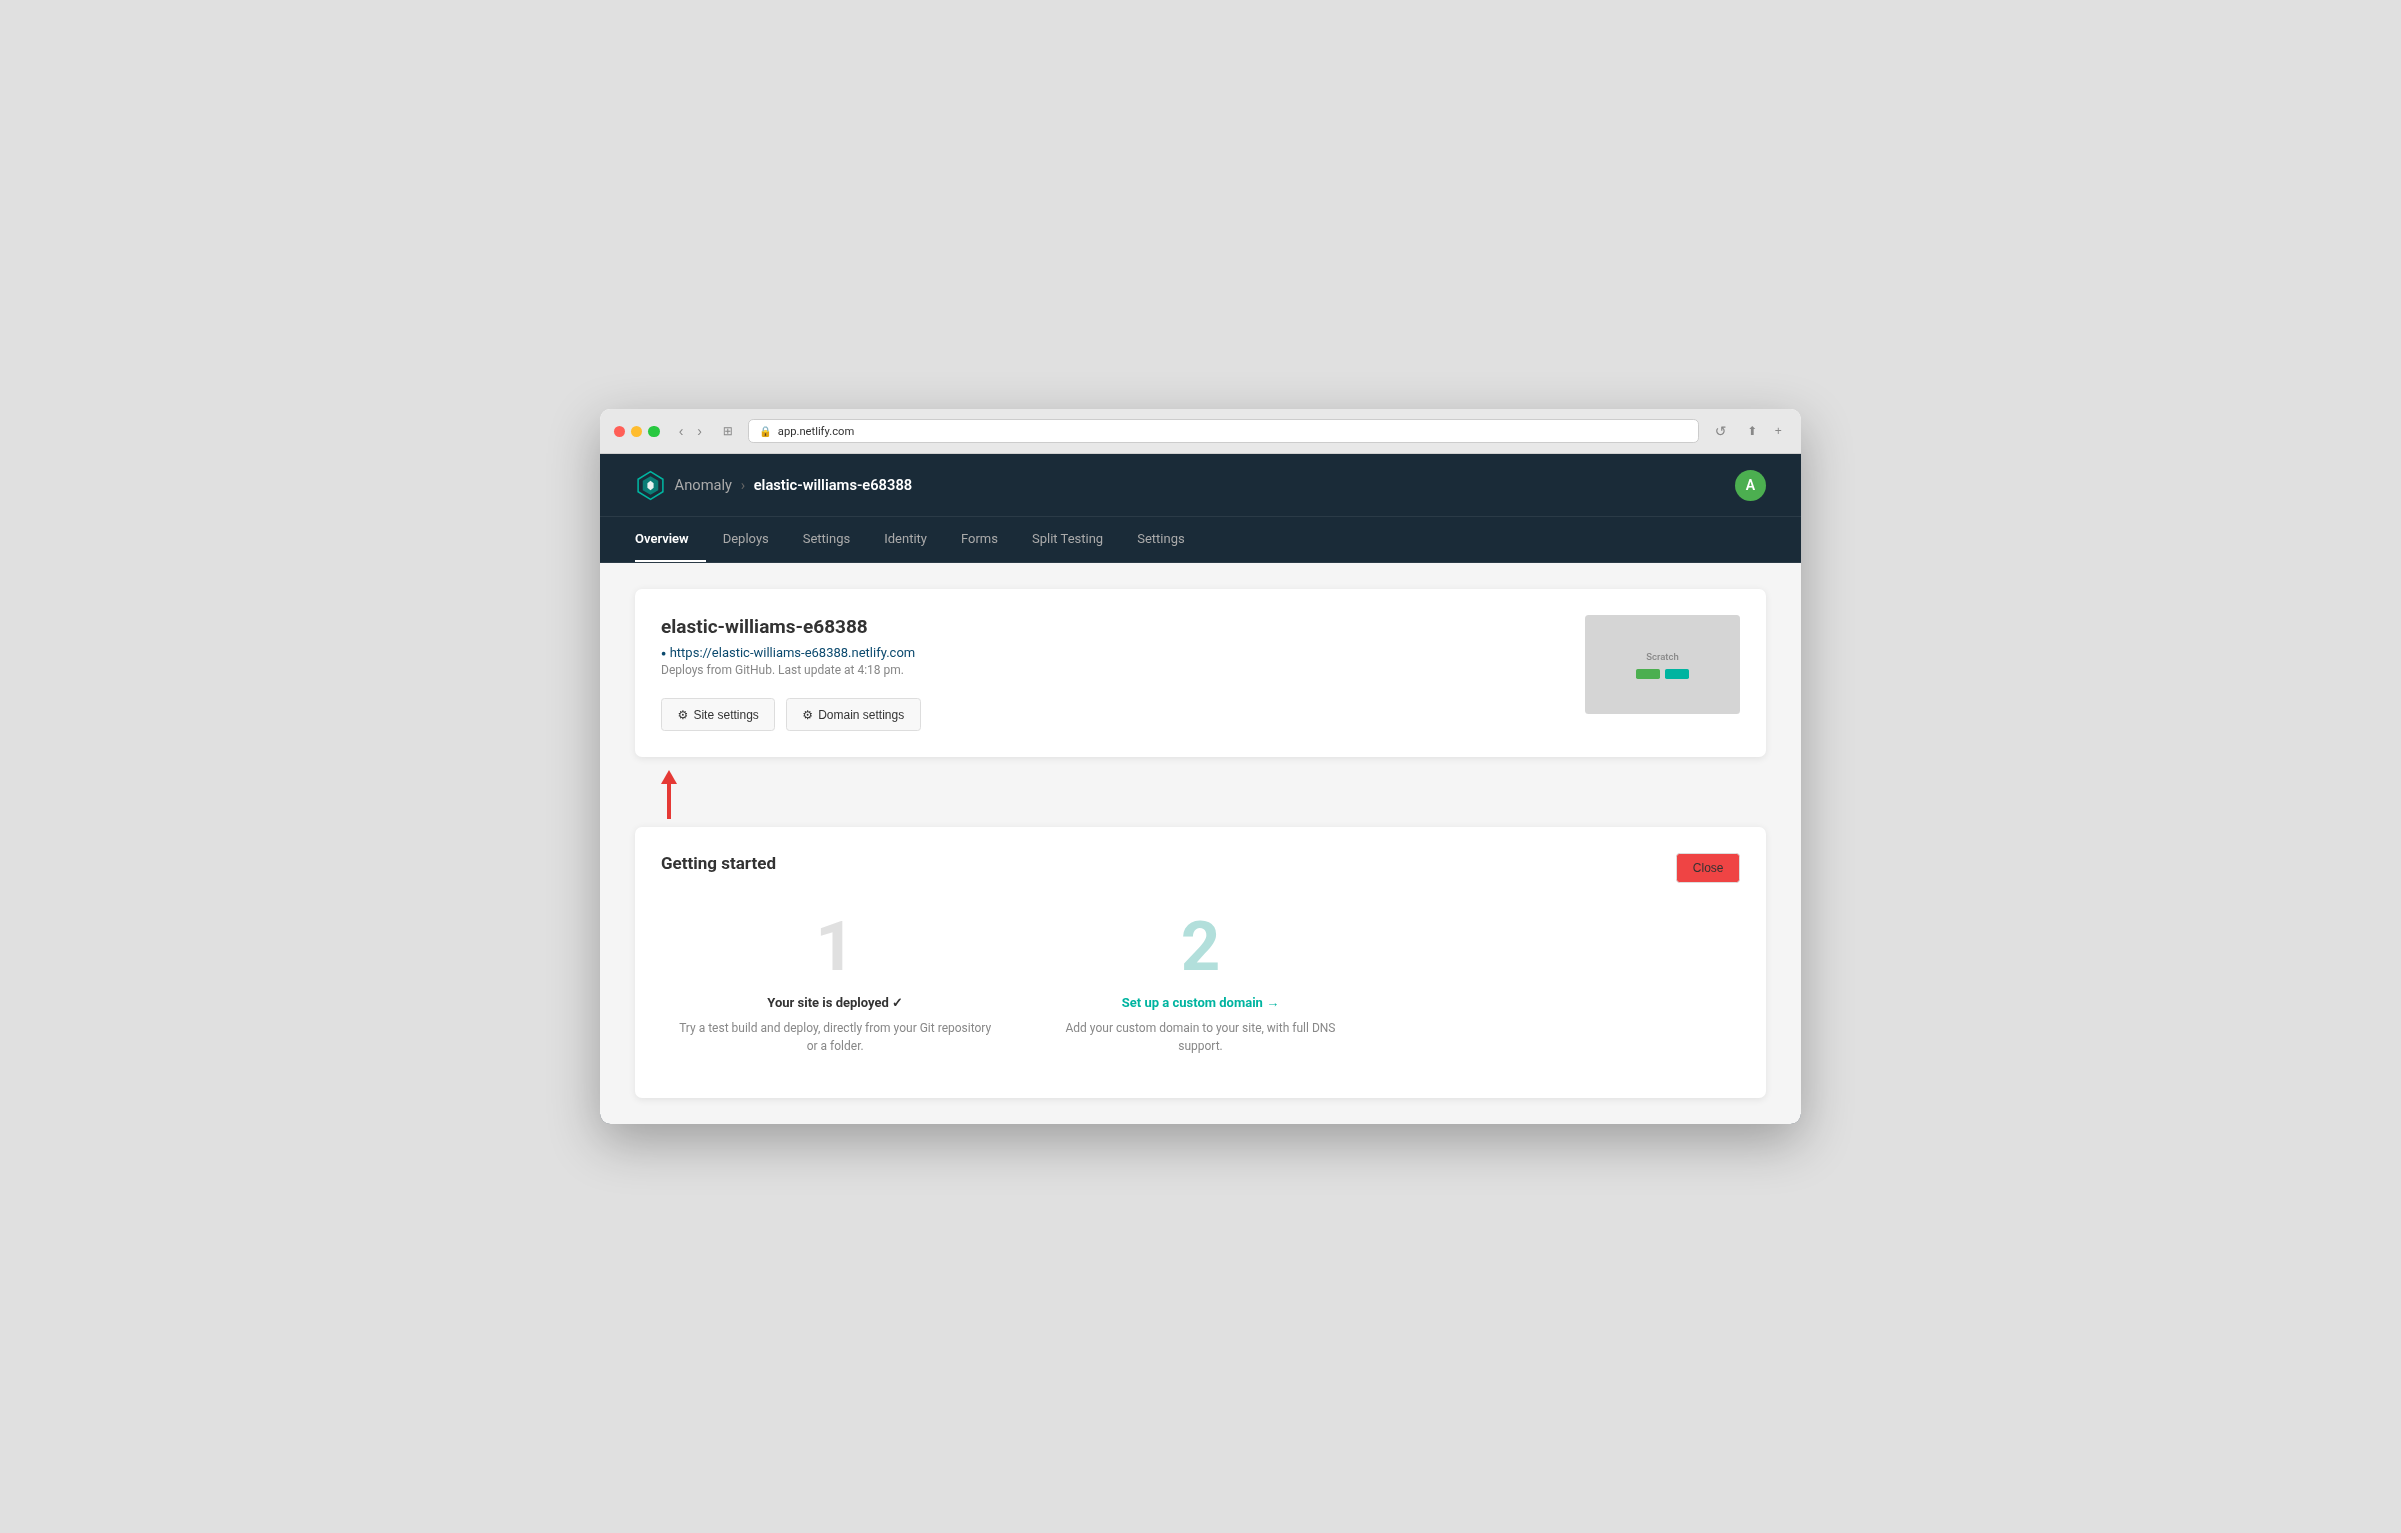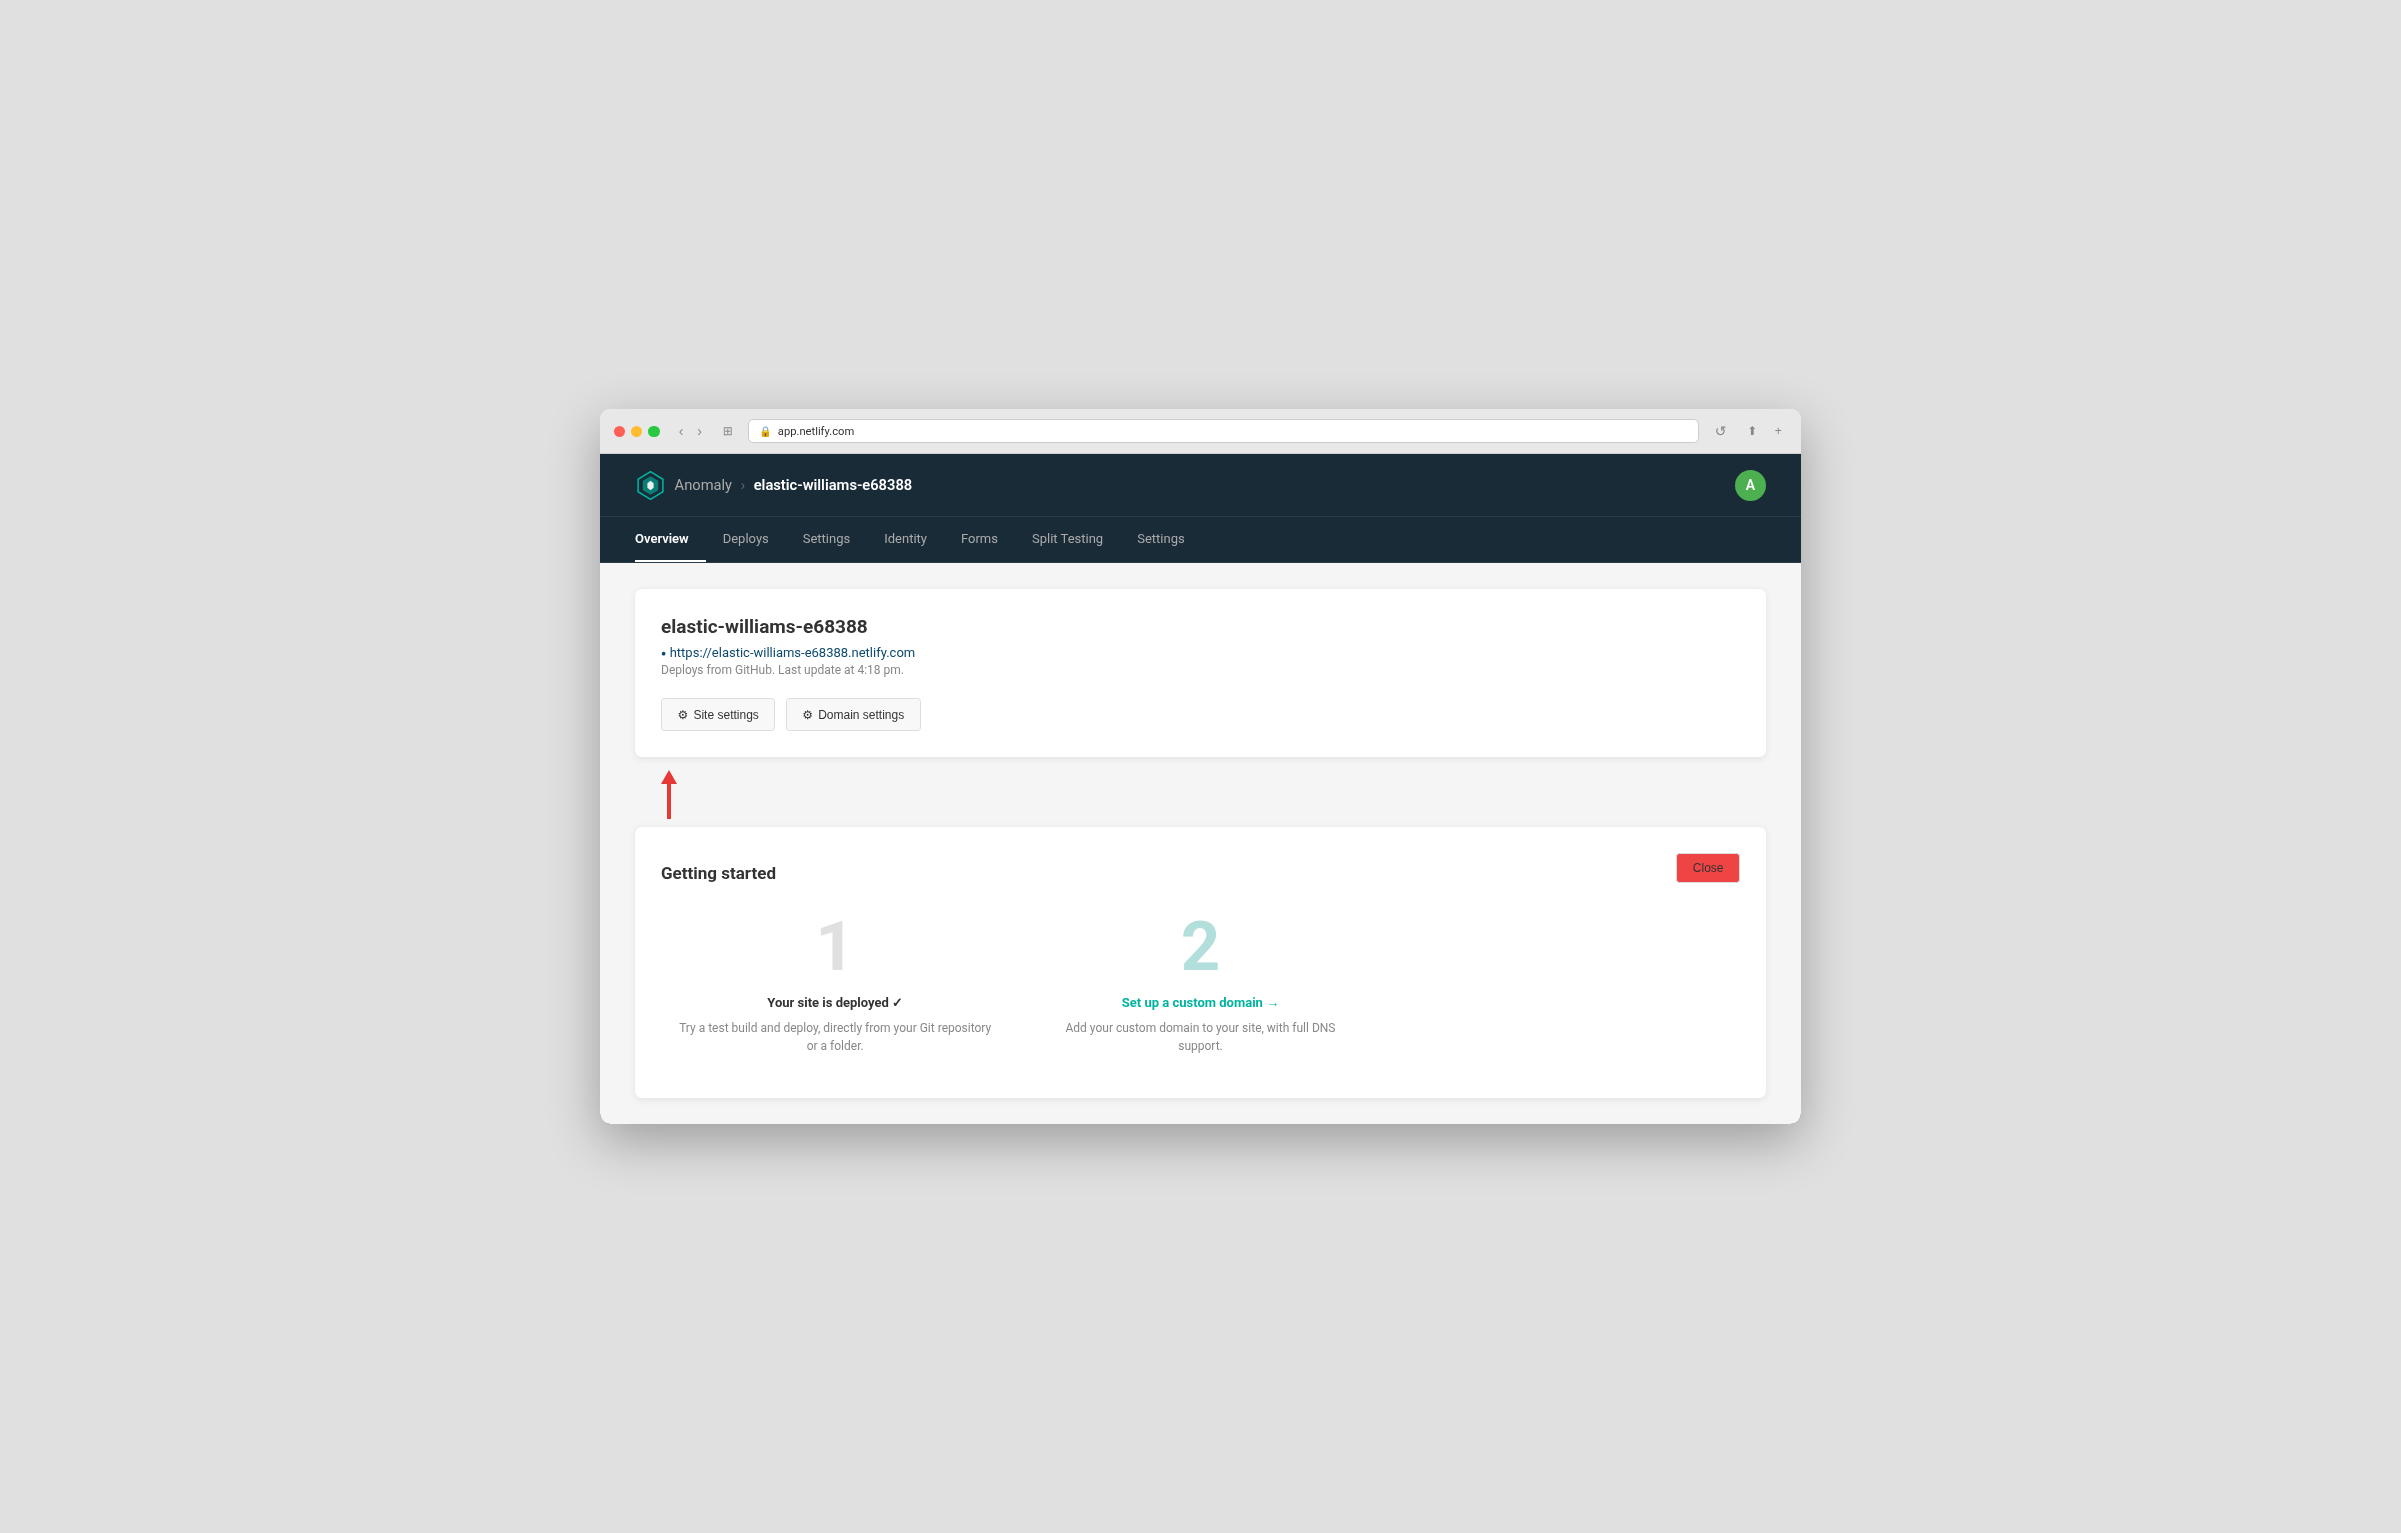--- a/index.html
+++ b/index.html
@@ -335,21 +335,21 @@
     .getting-started-card {
       background: #fff;
       border-radius: 7px;
       padding: 26px;
       box-shadow: 0 1.7px 7px rgba(0,0,0,0.08);
     }
 
     .getting-started-header {
       display: flex;
       justify-content: space-between;
-      align-items: flex-end;
+      align-items: flex-start;
       margin-bottom: 12px;
     }
 
     .getting-started-title {
       font-size: 17px;
       font-weight: 700;
       color: #333;
     }
 
     .close-btn {
@@ -471,20 +471,29 @@
               <span class="gear-icon">⚙</span>
               <span>Site settings</span>
             </button>
             <button class="btn">
               <span class="gear-icon">⚙</span>
               <span>Domain settings</span>
             </button>
           </div>
         </div>
 
+        <div class="site-preview">
+          <div class="preview-inner">
+            <div class="preview-title">Scratch</div>
+            <div class="preview-blocks">
+              <div class="preview-block green"></div>
+              <div class="preview-block teal"></div>
+            </div>
+          </div>
+        </div>
       </div>
 
       <div class="arrow-annotation">
         <div class="red-arrow">
           <div class="arrow-head-up"></div>
           <div class="arrow-shaft"></div>
         </div>
       </div>
 
       <div class="getting-started-card">

